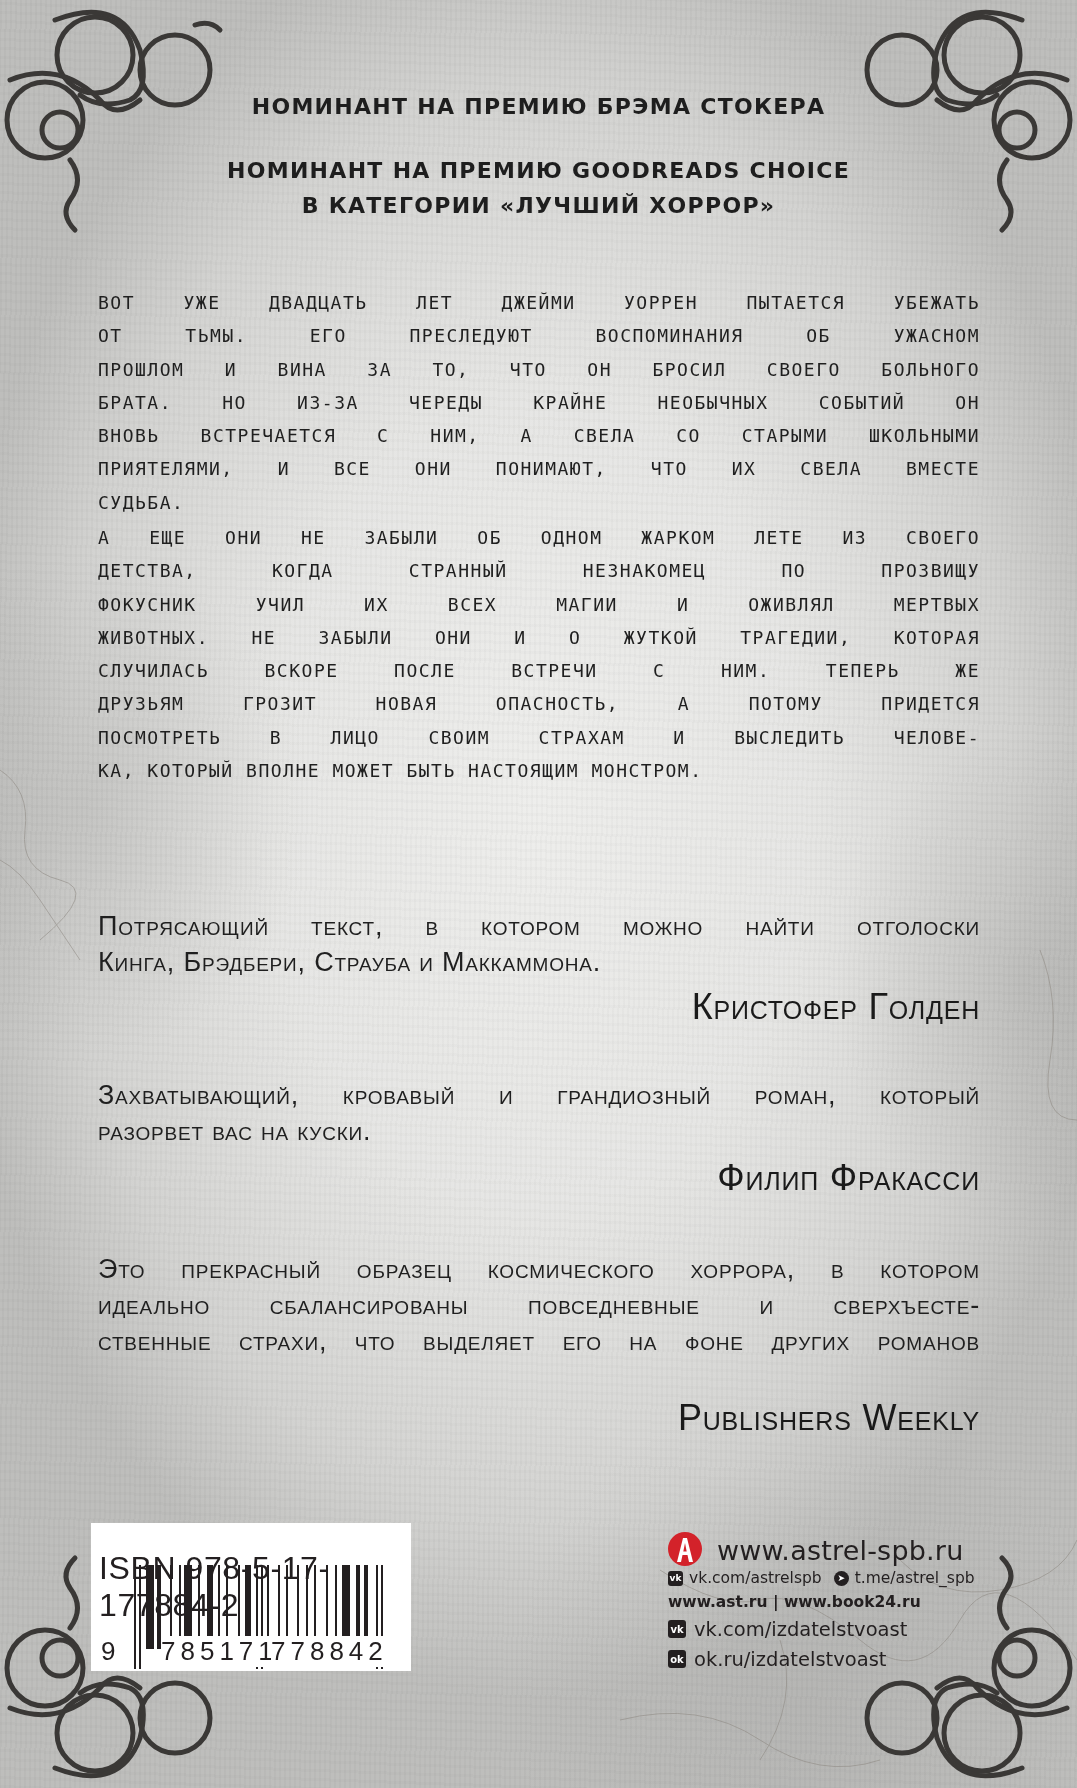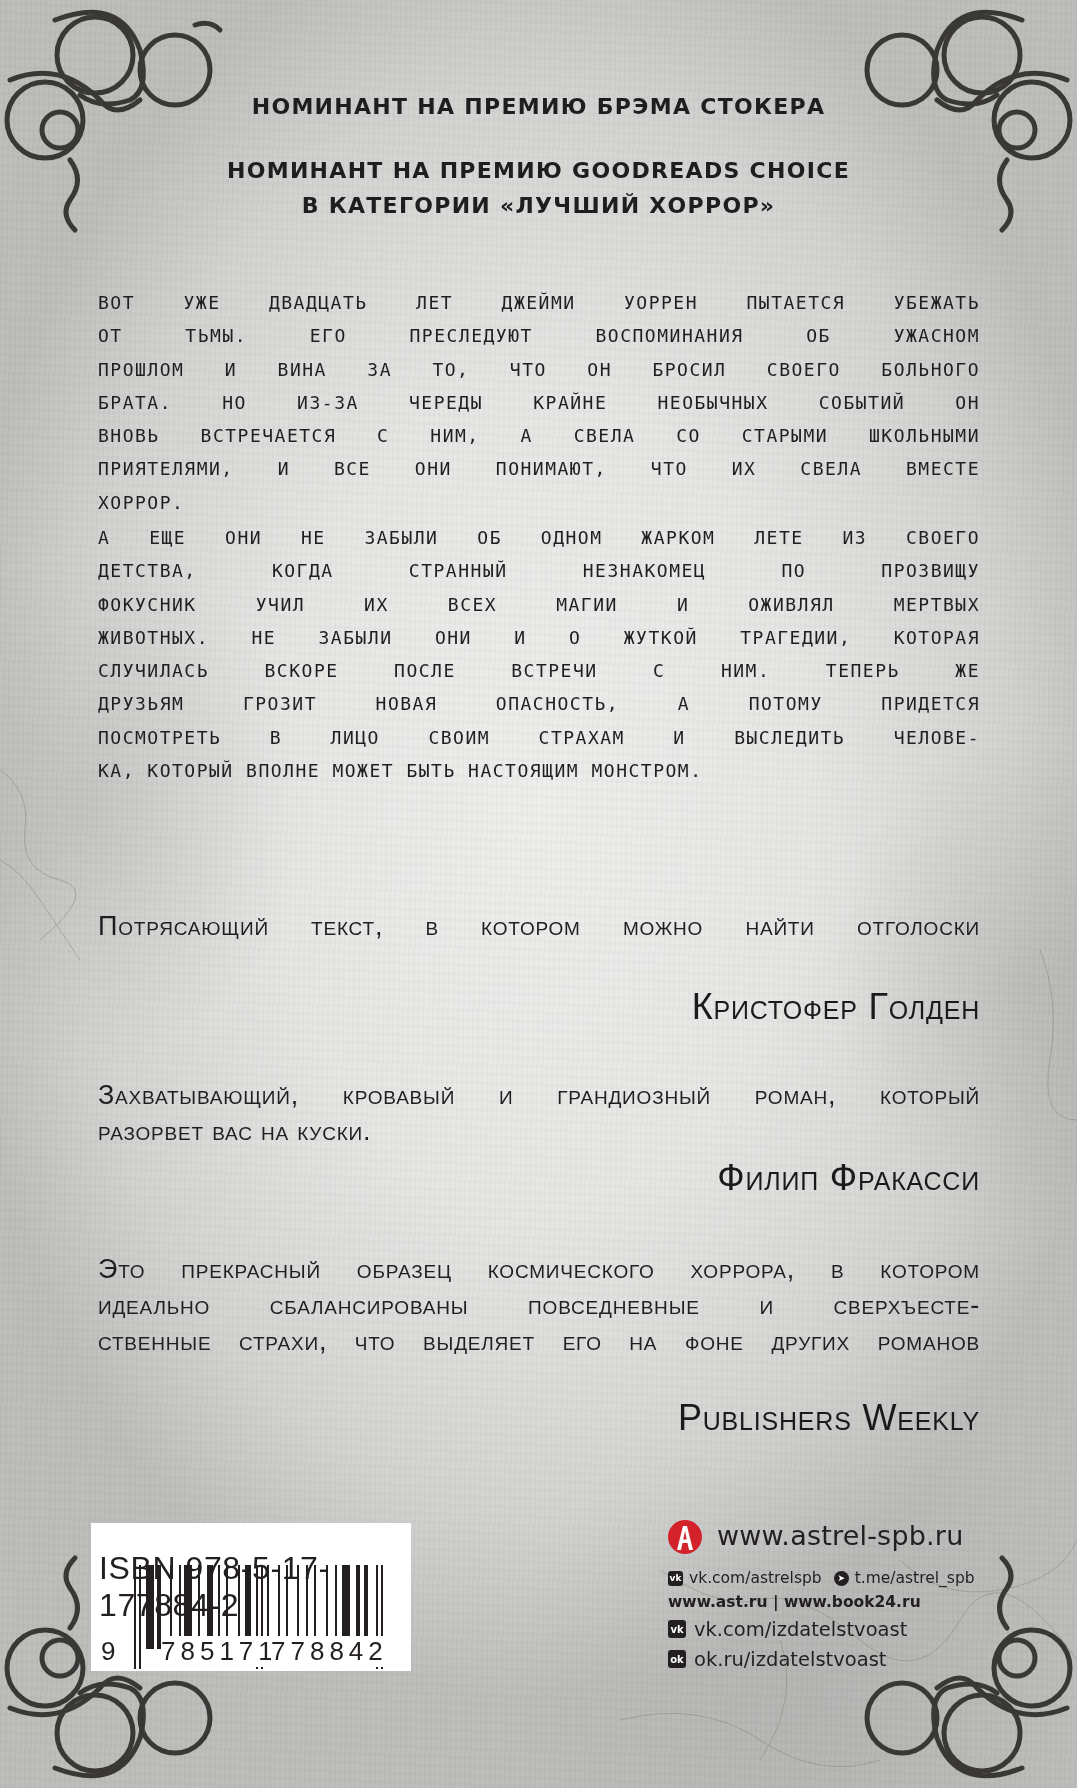--- a/index.html
+++ b/index.html
@@ -77,21 +77,21 @@
   .bars { position: absolute; left: 43px; top: 42px; width: 250px; height: 104px; }
   .digits {
     position: absolute; top: 113px; font-family: "Liberation Sans", sans-serif;
     font-size: 26px; color: #231f20; letter-spacing: 5px; background: #fff;
   }
   .d0 { left: 10px; background: transparent; }
   .d1 { left: 70px; }
   .d2 { left: 180px; }
 
   .pub { position: absolute; left: 668px; top: 1520px; width: 320px; font-family: "DejaVu Sans", sans-serif; color: #231f20; }
-  .pub-main { display: flex; align-items: flex-start; height: 46px; }
+  .pub-main { display: flex; align-items: flex-end; height: 46px; }
   .logo { width: 34px; height: 34px; margin-right: 15px; }
   .pub-main-text { font-size: 27px; letter-spacing: 0.2px; }
   .pub-row { display: flex; align-items: center; font-size: 15.5px; height: 24px; white-space: nowrap; }
   .pub-row.big { font-size: 19.5px; height: 30px; }
   .pub-row.bold { font-weight: bold; font-size: 15.5px; }
   .soc-icon {
     display: inline-flex; align-items: center; justify-content: center;
     width: 15px; height: 15px; background: #231f20; color: #fff; border-radius: 3px;
     font-size: 9px; font-weight: bold; margin-right: 6px; flex: none;
   }
@@ -173,35 +173,36 @@
 <div class="header h2">НОМИНАНТ НА ПРЕМИЮ GOODREADS CHOICE</div>
 <div class="header h3">В КАТЕГОРИИ «ЛУЧШИЙ ХОРРОР»</div>
 
 <div class="body-block p1">
   <span class="ln">ВОТ УЖЕ ДВАДЦАТЬ ЛЕТ ДЖЕЙМИ УОРРЕН ПЫТАЕТСЯ УБЕЖАТЬ</span>
   <span class="ln">ОТ ТЬМЫ. ЕГО ПРЕСЛЕДУЮТ ВОСПОМИНАНИЯ ОБ УЖАСНОМ</span>
   <span class="ln">ПРОШЛОМ И ВИНА ЗА ТО, ЧТО ОН БРОСИЛ СВОЕГО БОЛЬНОГО</span>
   <span class="ln">БРАТА. НО ИЗ-ЗА ЧЕРЕДЫ КРАЙНЕ НЕОБЫЧНЫХ СОБЫТИЙ ОН</span>
   <span class="ln">ВНОВЬ ВСТРЕЧАЕТСЯ С НИМ, А СВЕЛА СО СТАРЫМИ ШКОЛЬНЫМИ</span>
   <span class="ln">ПРИЯТЕЛЯМИ, И ВСЕ ОНИ ПОНИМАЮТ, ЧТО ИХ СВЕЛА ВМЕСТЕ</span>
-  <span class="ln last">ХОРРОР.</span>
+  <span class="ln last">СУДЬБА.</span>
 </div>
 <div class="body-block p2">
   <span class="ln">А ЕЩЕ ОНИ НЕ ЗАБЫЛИ ОБ ОДНОМ ЖАРКОМ ЛЕТЕ ИЗ СВОЕГО</span>
   <span class="ln">ДЕТСТВА, КОГДА СТРАННЫЙ НЕЗНАКОМЕЦ ПО ПРОЗВИЩУ</span>
   <span class="ln">ФОКУСНИК УЧИЛ ИХ ВСЕХ МАГИИ И ОЖИВЛЯЛ МЕРТВЫХ</span>
   <span class="ln">ЖИВОТНЫХ. НЕ ЗАБЫЛИ ОНИ И О ЖУТКОЙ ТРАГЕДИИ, КОТОРАЯ</span>
   <span class="ln">СЛУЧИЛАСЬ ВСКОРЕ ПОСЛЕ ВСТРЕЧИ С НИМ. ТЕПЕРЬ ЖЕ</span>
   <span class="ln">ДРУЗЬЯМ ГРОЗИТ НОВАЯ ОПАСНОСТЬ, А ПОТОМУ ПРИДЕТСЯ</span>
   <span class="ln">ПОСМОТРЕТЬ В ЛИЦО СВОИМ СТРАХАМ И ВЫСЛЕДИТЬ ЧЕЛОВЕ-</span>
   <span class="ln last">КА, КОТОРЫЙ ВПОЛНЕ МОЖЕТ БЫТЬ НАСТОЯЩИМ МОНСТРОМ.</span>
 </div>
 
 <div class="quote q1">
   <span class="ln">Потрясающий текст, в котором можно найти отголоски</span>
+  <span class="ln last">Кинга, Брэдбери, Страуба и Маккаммона.</span>
 </div>
 <div class="author a1">Кристофер Голден</div>
 
 <div class="quote q2">
   <span class="ln">Захватывающий, кровавый и грандиозный роман, который</span>
   <span class="ln last">разорвет вас на куски.</span>
 </div>
 <div class="author a2">Филип Фракасси</div>
 
 <div class="quote q3">

